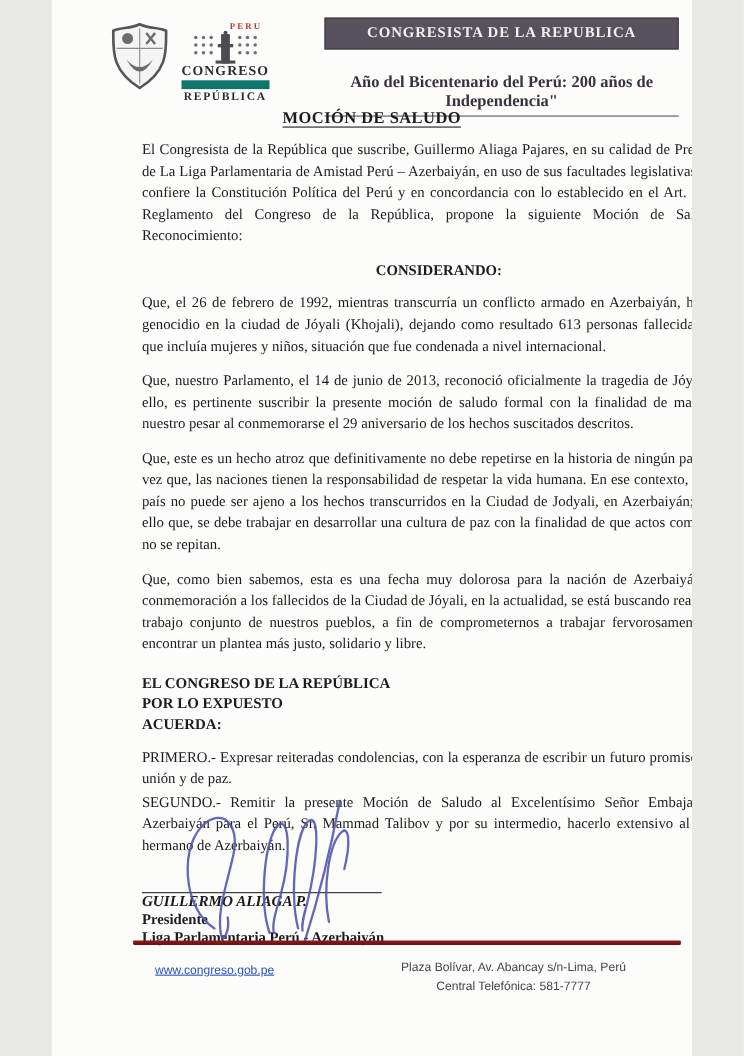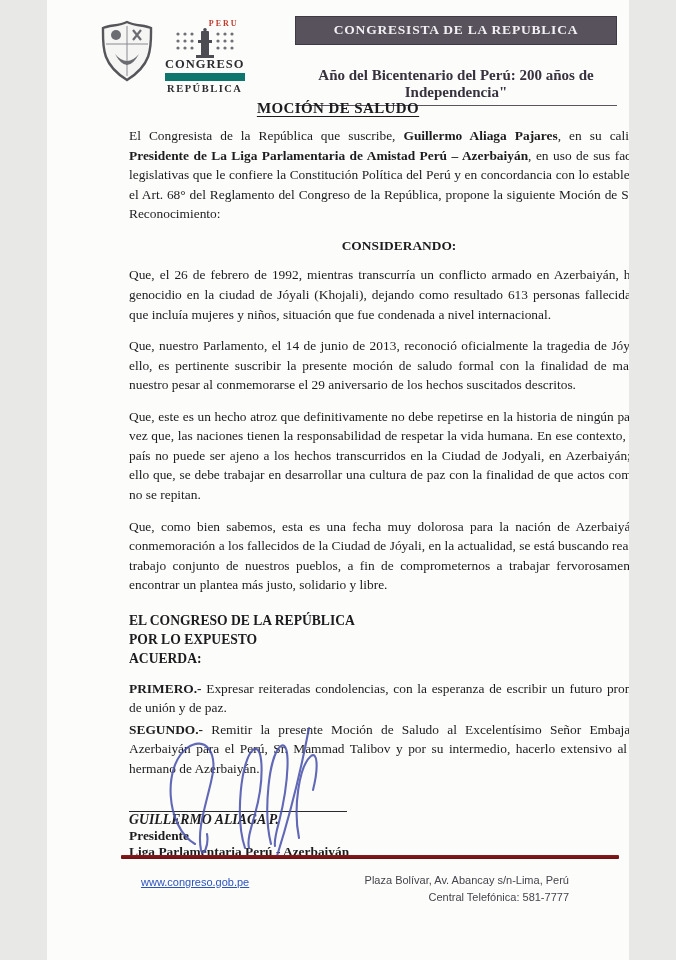--- a/index.html
+++ b/index.html
@@ -59,21 +59,21 @@
   .content {
     position: absolute;
     top: 126px;
     left: 82px;
     width: 540px;
     font-size: 13.4px;
     line-height: 1.46;
   }
   .content p { text-align: justify; margin-bottom: 12px; }
   .content .heading { font-weight: bold; text-align: center; margin: 4px 0 10px; }
-  .bold { font-weight: bold; }
+  .bold { font-weight: normal; }
 
   .resolution { margin-top: 16px; margin-bottom: 10px; }
   .resolution div { font-weight: bold; font-size: 13.6px; line-height: 1.42; }
   .acuerdos p { margin-bottom: 2px; }
 
   
   .sig-block { position: absolute; left: 82px; top: 740px; width: 380px; }
   .sig-scribble { position: absolute; left: 28px; top: -14px; width: 200px; height: 130px; pointer-events: none; }
   .sig-line { width: 218px; border-bottom: 1.6px solid #2a2a2e; height: 72px; }
   .sig-name { font-weight: bold; font-size: 13.8px; margin-top: 0; font-style: italic; }
@@ -83,21 +83,21 @@
   
   .footer-rule {
     position: absolute;
     left: 74px; right: 10px; top: 855px;
     height: 4px;
     background: linear-gradient(#8c1b1c, #6d0f12);
     border-radius: 1px;
   }
   .footer { position: absolute; left: 74px; right: 14px; top: 872px; font-family: "Liberation Sans", sans-serif; font-size: 11px; color: #45454d; }
   .site-link { position: absolute; left: 20px; top: 4px; color: #2b53c0; text-decoration: underline; cursor: pointer; }
-  .address { position: absolute; right: 46px; top: 0; text-align: right; line-height: 1.5; }
+  .address { position: absolute; right: 46px; top: 0; text-align: center; line-height: 1.5; }
 </style>
 </head>
 <body>
 
 <div class="page">
 
   <div class="hdr">
     <div class="logo-block">
       <svg class="coat" viewBox="0 0 56 62">
         <path d="M28 2 C20 6 10 5 4 8 C4 26 2 44 28 60 C54 44 52 26 52 8 C46 5 36 6 28 2 Z" fill="#f5f5f3" stroke="#55555a" stroke-width="2.4"></path>

